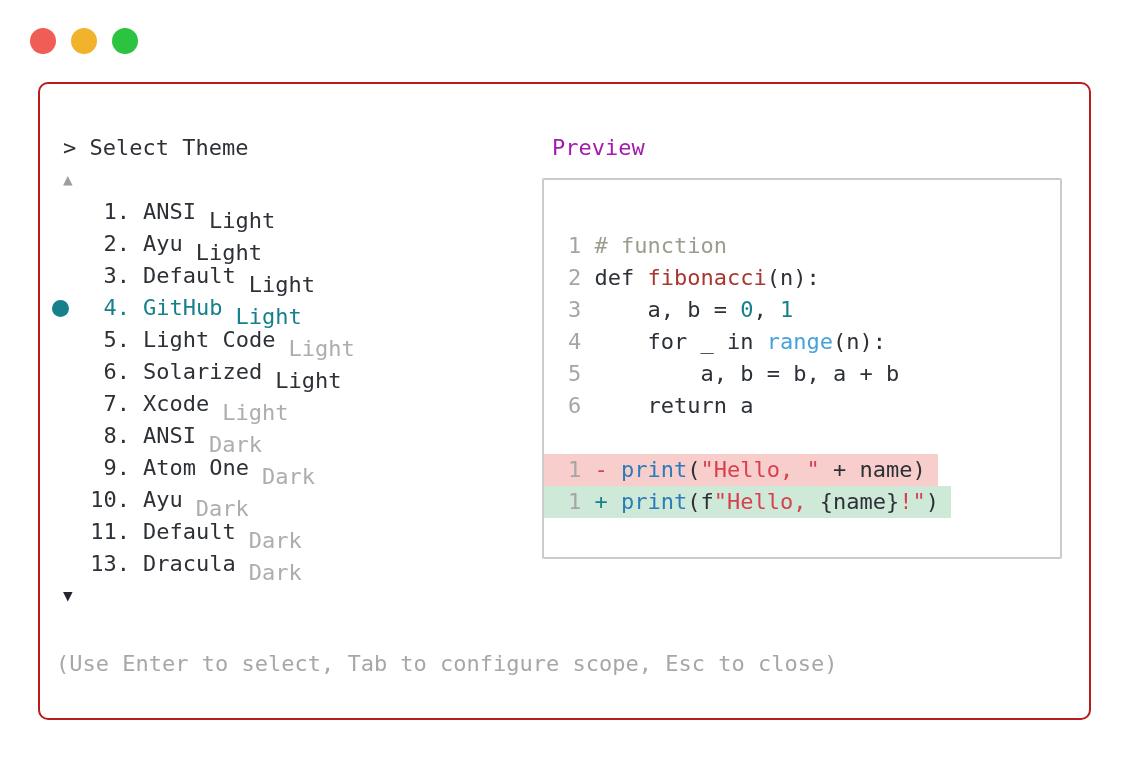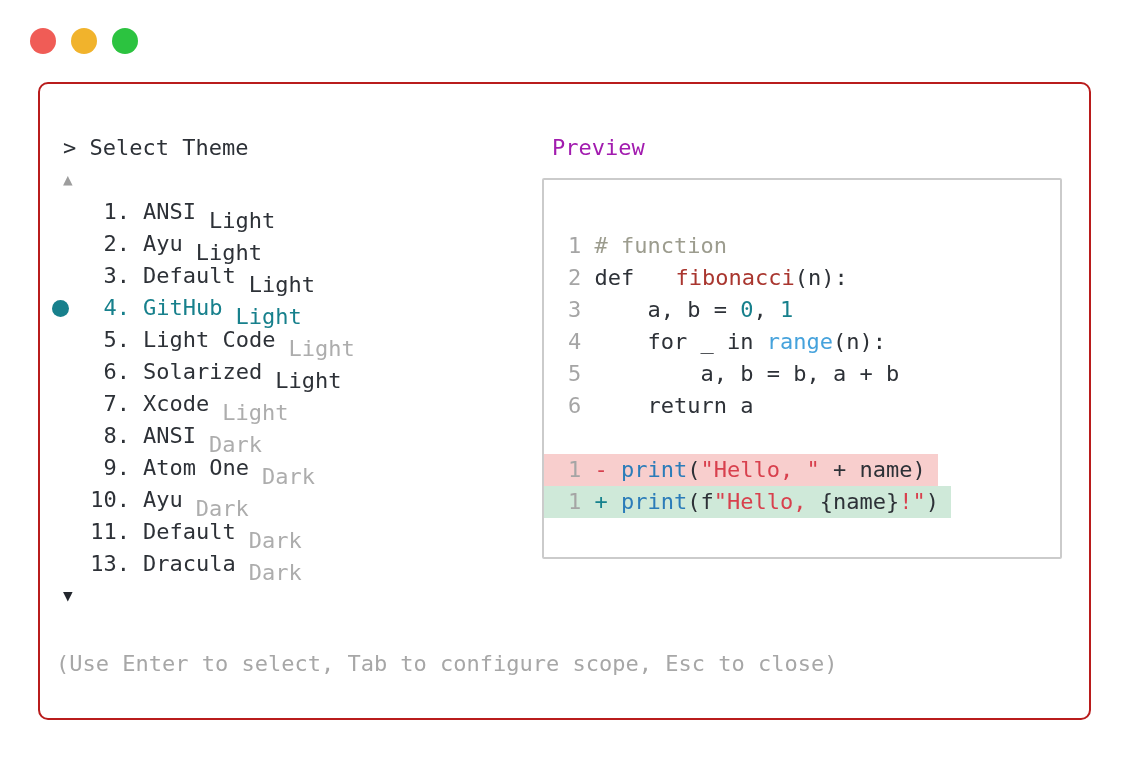--- a/index.html
+++ b/index.html
@@ -106,21 +106,21 @@
     display: inline-block;
     padding-left: 24px; padding-right: 12px;
     color: #2d3137;
   }
   .diff-line.removed { background: #f8cecd; }
   .diff-line.added   { background: #cfe9d9; }
 
   
   .tok.code     { color: #2d3137; }
   .tok.comment  { color: #9c9c8e; }
-  .tok.function { color: #a9362f; margin-left: 28px; }
+  .tok.function { color: #a9362f; }
   .tok.number   { color: #17808c; }
   .tok.builtin  { color: #45a2dc; }
   .tok.call     { color: #2b7cb9; text-align: center; }
   .tok.string   { color: #d8404d; }
 </style>
 </head>
 <body>
 
 <div class="traffic-lights">
   <span class="light red"></span>

